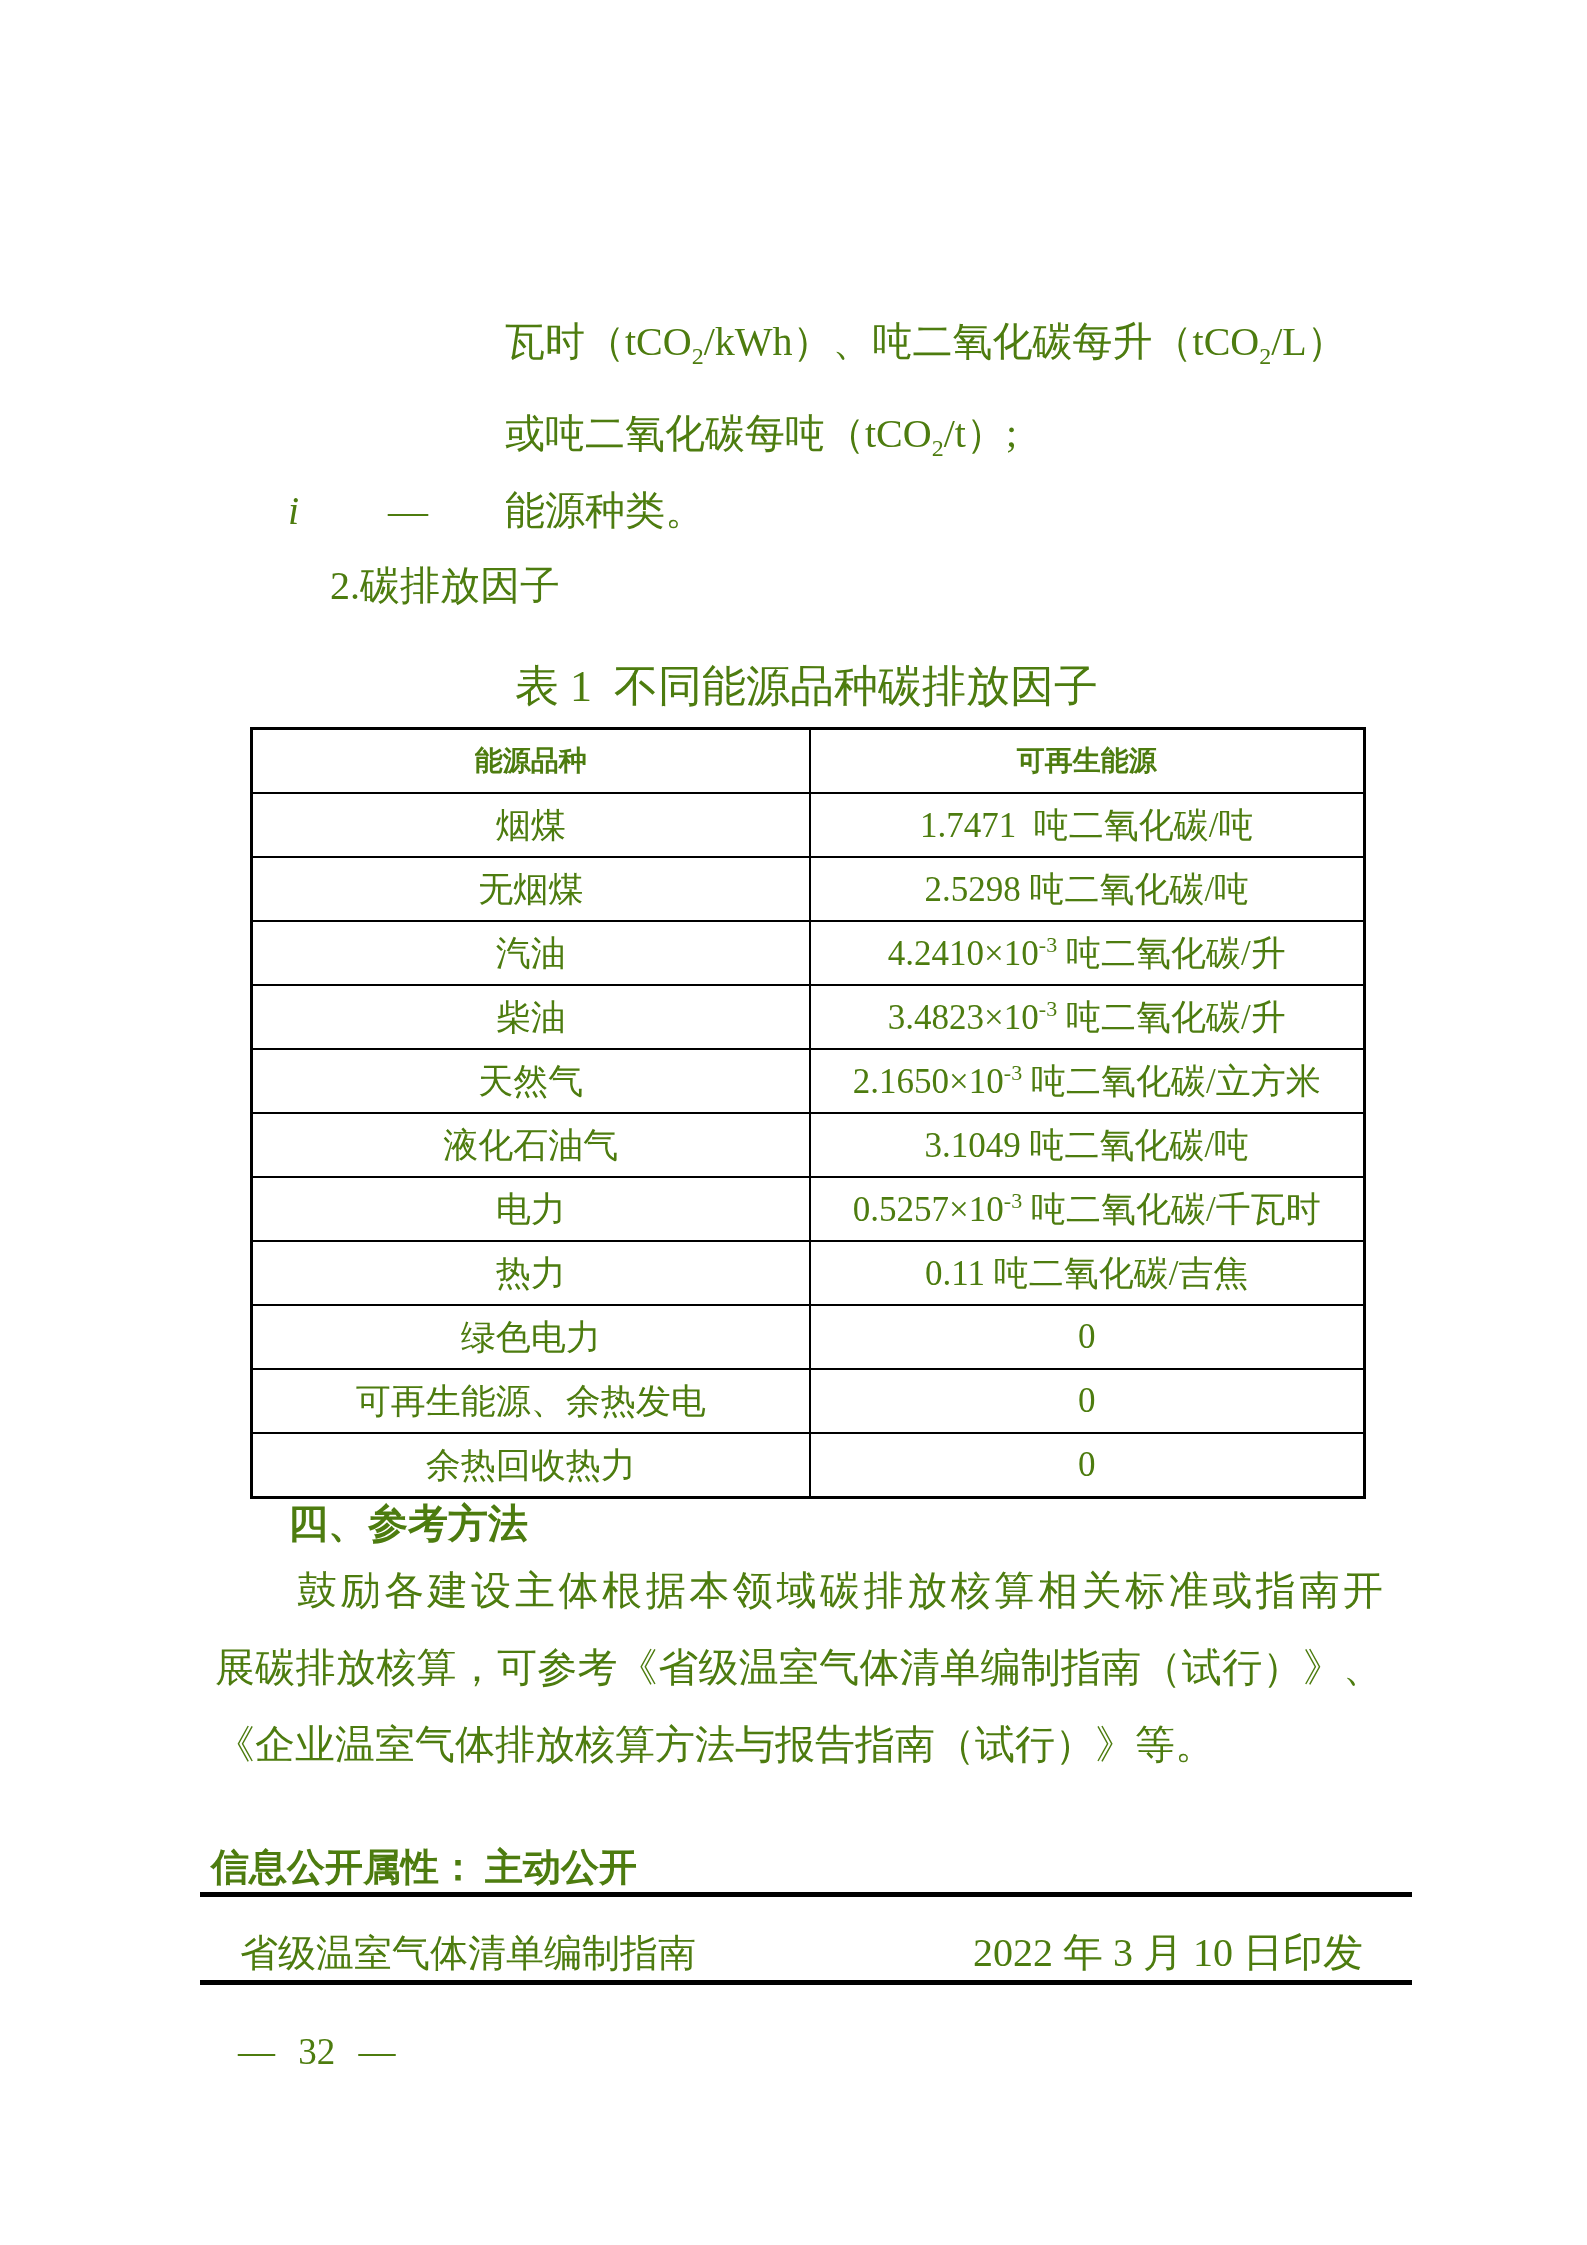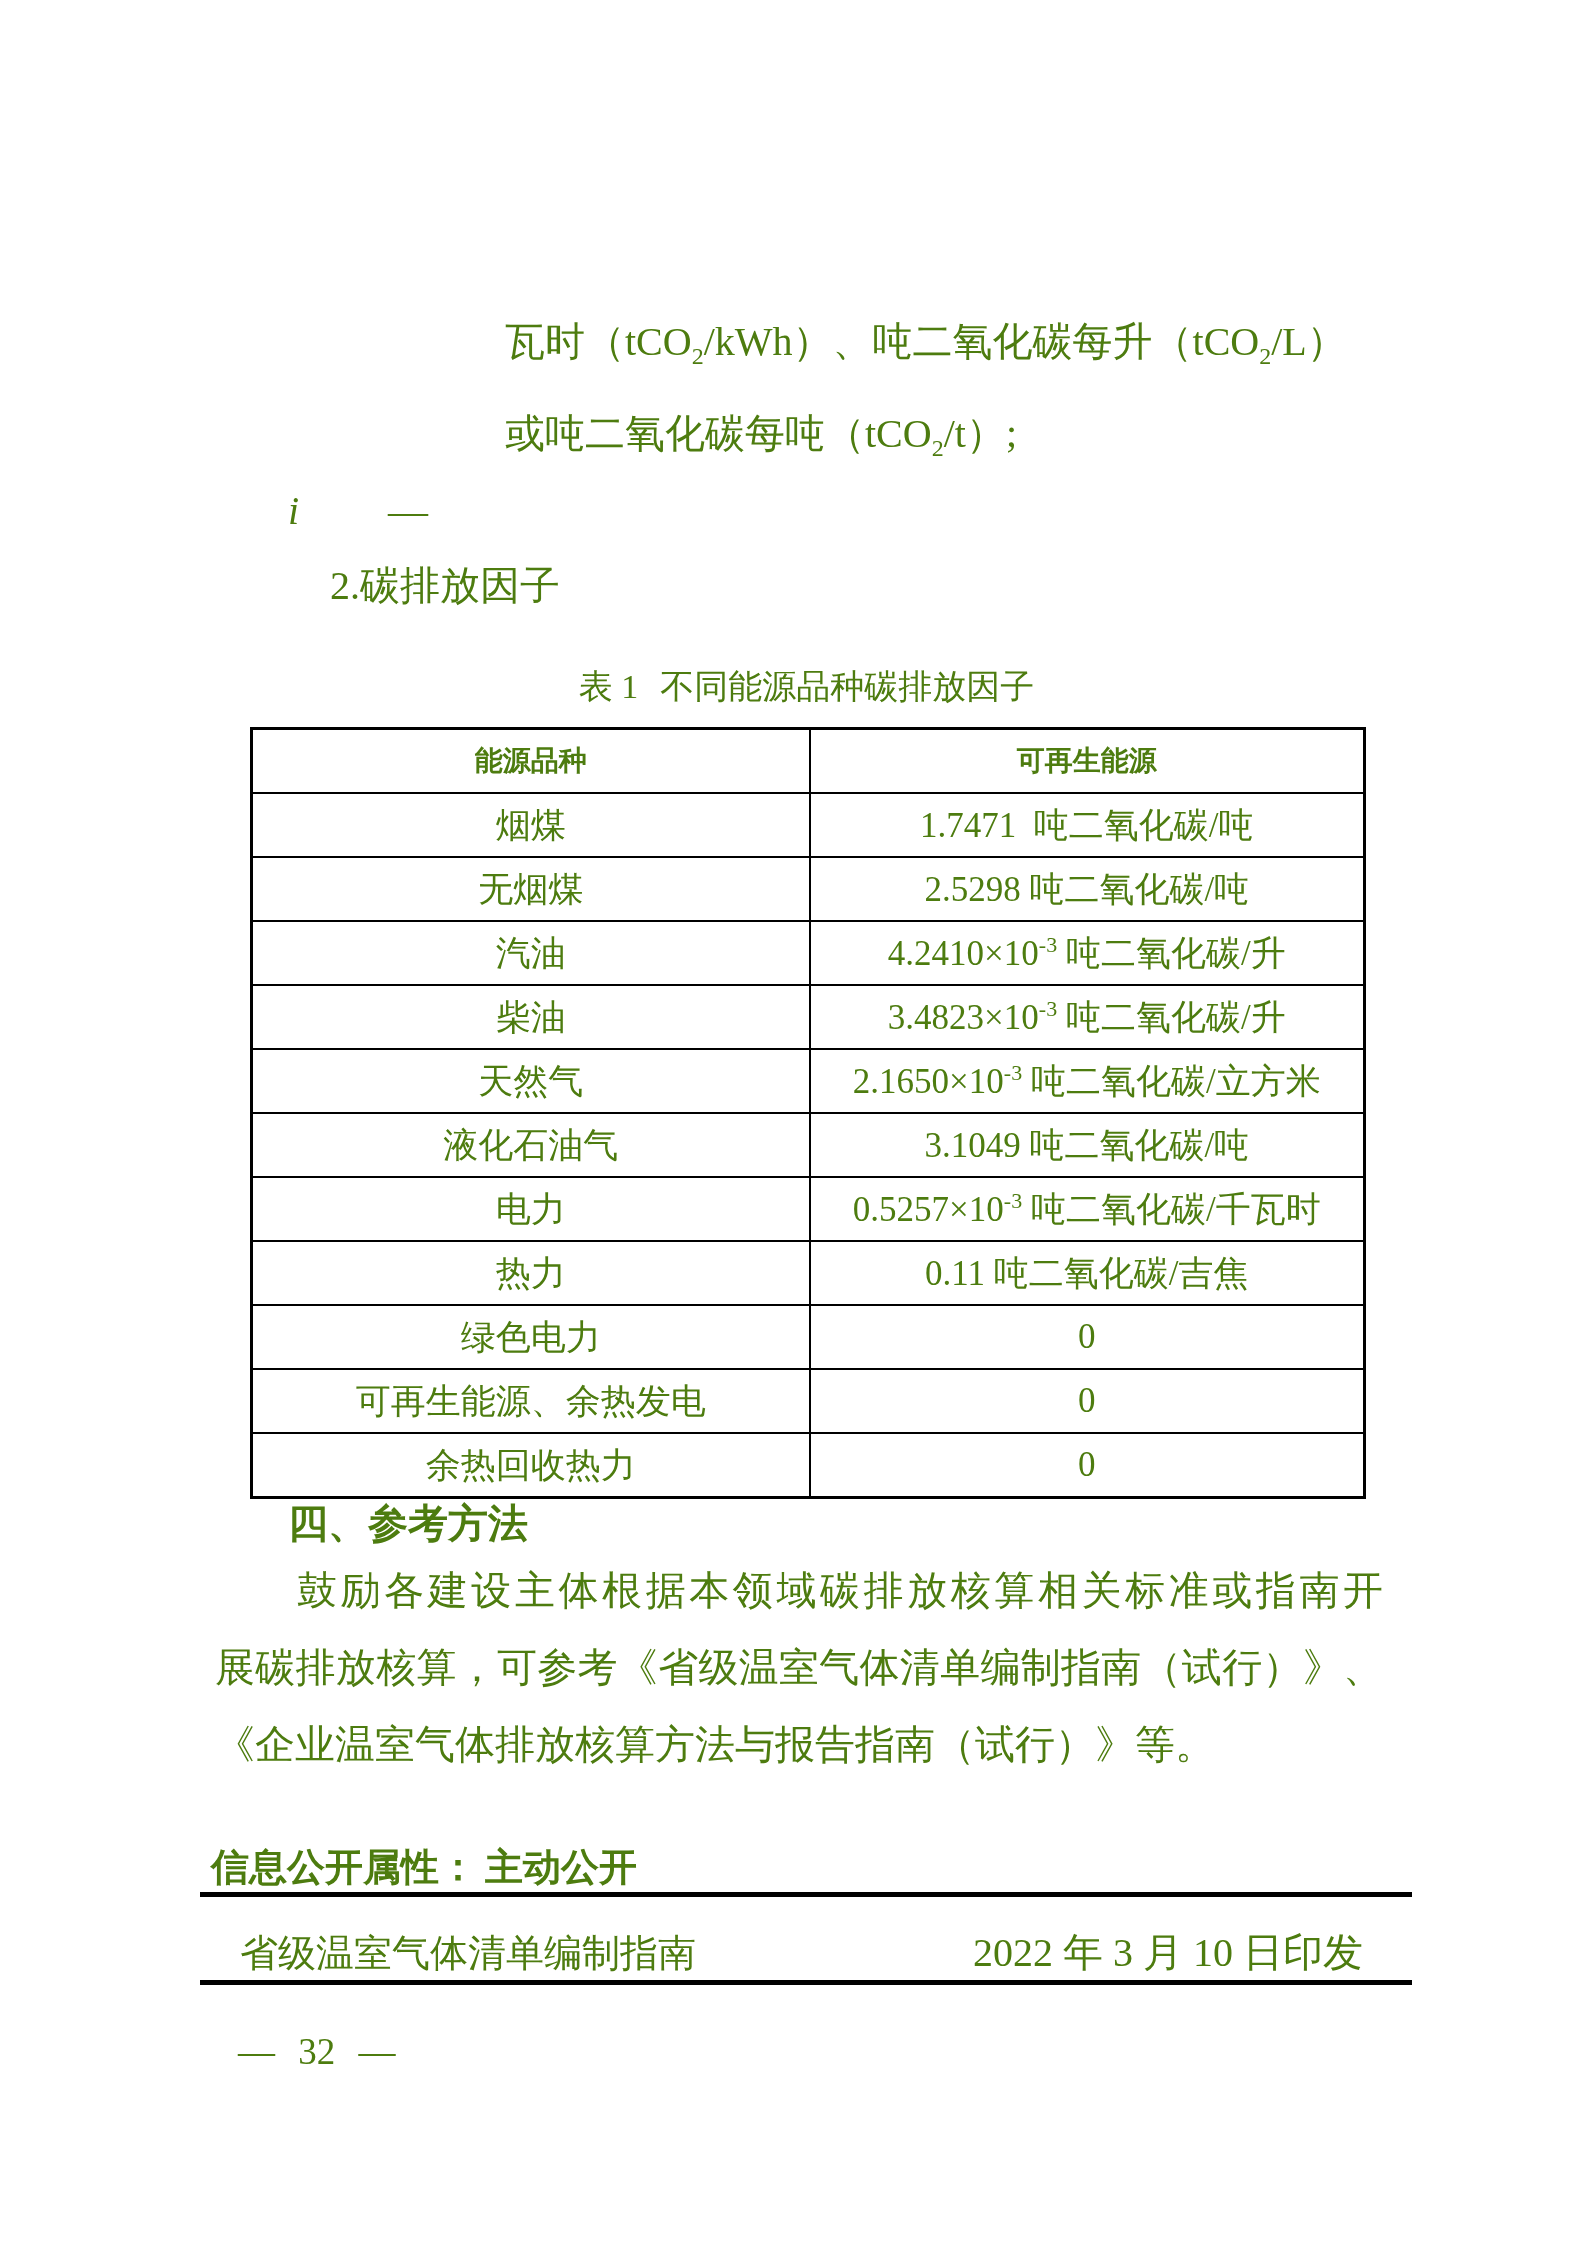--- a/index.html
+++ b/index.html
@@ -43,21 +43,21 @@
   .sec2 {
     position: absolute;
     left: 330px; top: 527px;
     font-size: 40px; line-height: 77px;
   }
 
   .caption {
     position: absolute;
     left: 250px; top: 632px; width: 1113px;
     text-align: center;
-    font-size: 34px; line-height: 70px;
+    font-size: 44px; line-height: 70px;
     white-space: nowrap;
   }
   .cap-gap { display: inline-block; width: 22px; }
 
   table.factors {
     position: absolute;
     left: 250px; top: 707px;
     width: 1113px;
     border-collapse: collapse;
     table-layout: fixed;
@@ -139,20 +139,21 @@
 <div class="page">
 
   <div class="def-cont">
     <div class="line"><span>瓦时（tCO</span><sub>2</sub><span>/kWh）、吨二氧化碳每升（tCO</span><sub>2</sub><span>/L）</span></div>
     <div class="line"><span>或吨二氧化碳每吨（tCO</span><sub>2</sub><span>/t）;</span></div>
   </div>
 
   <div class="symbol-row">
     <span class="sym">i</span>
     <span class="dash">—</span>
+    <span class="desc">能源种类。</span>
   </div>
 
   <div class="sec2">2.碳排放因子</div>
 
   <div class="caption">
     <span>表 1</span><span class="cap-gap"></span><span>不同能源品种碳排放因子</span>
   </div>
 
   <table class="factors">
     <colgroup>

